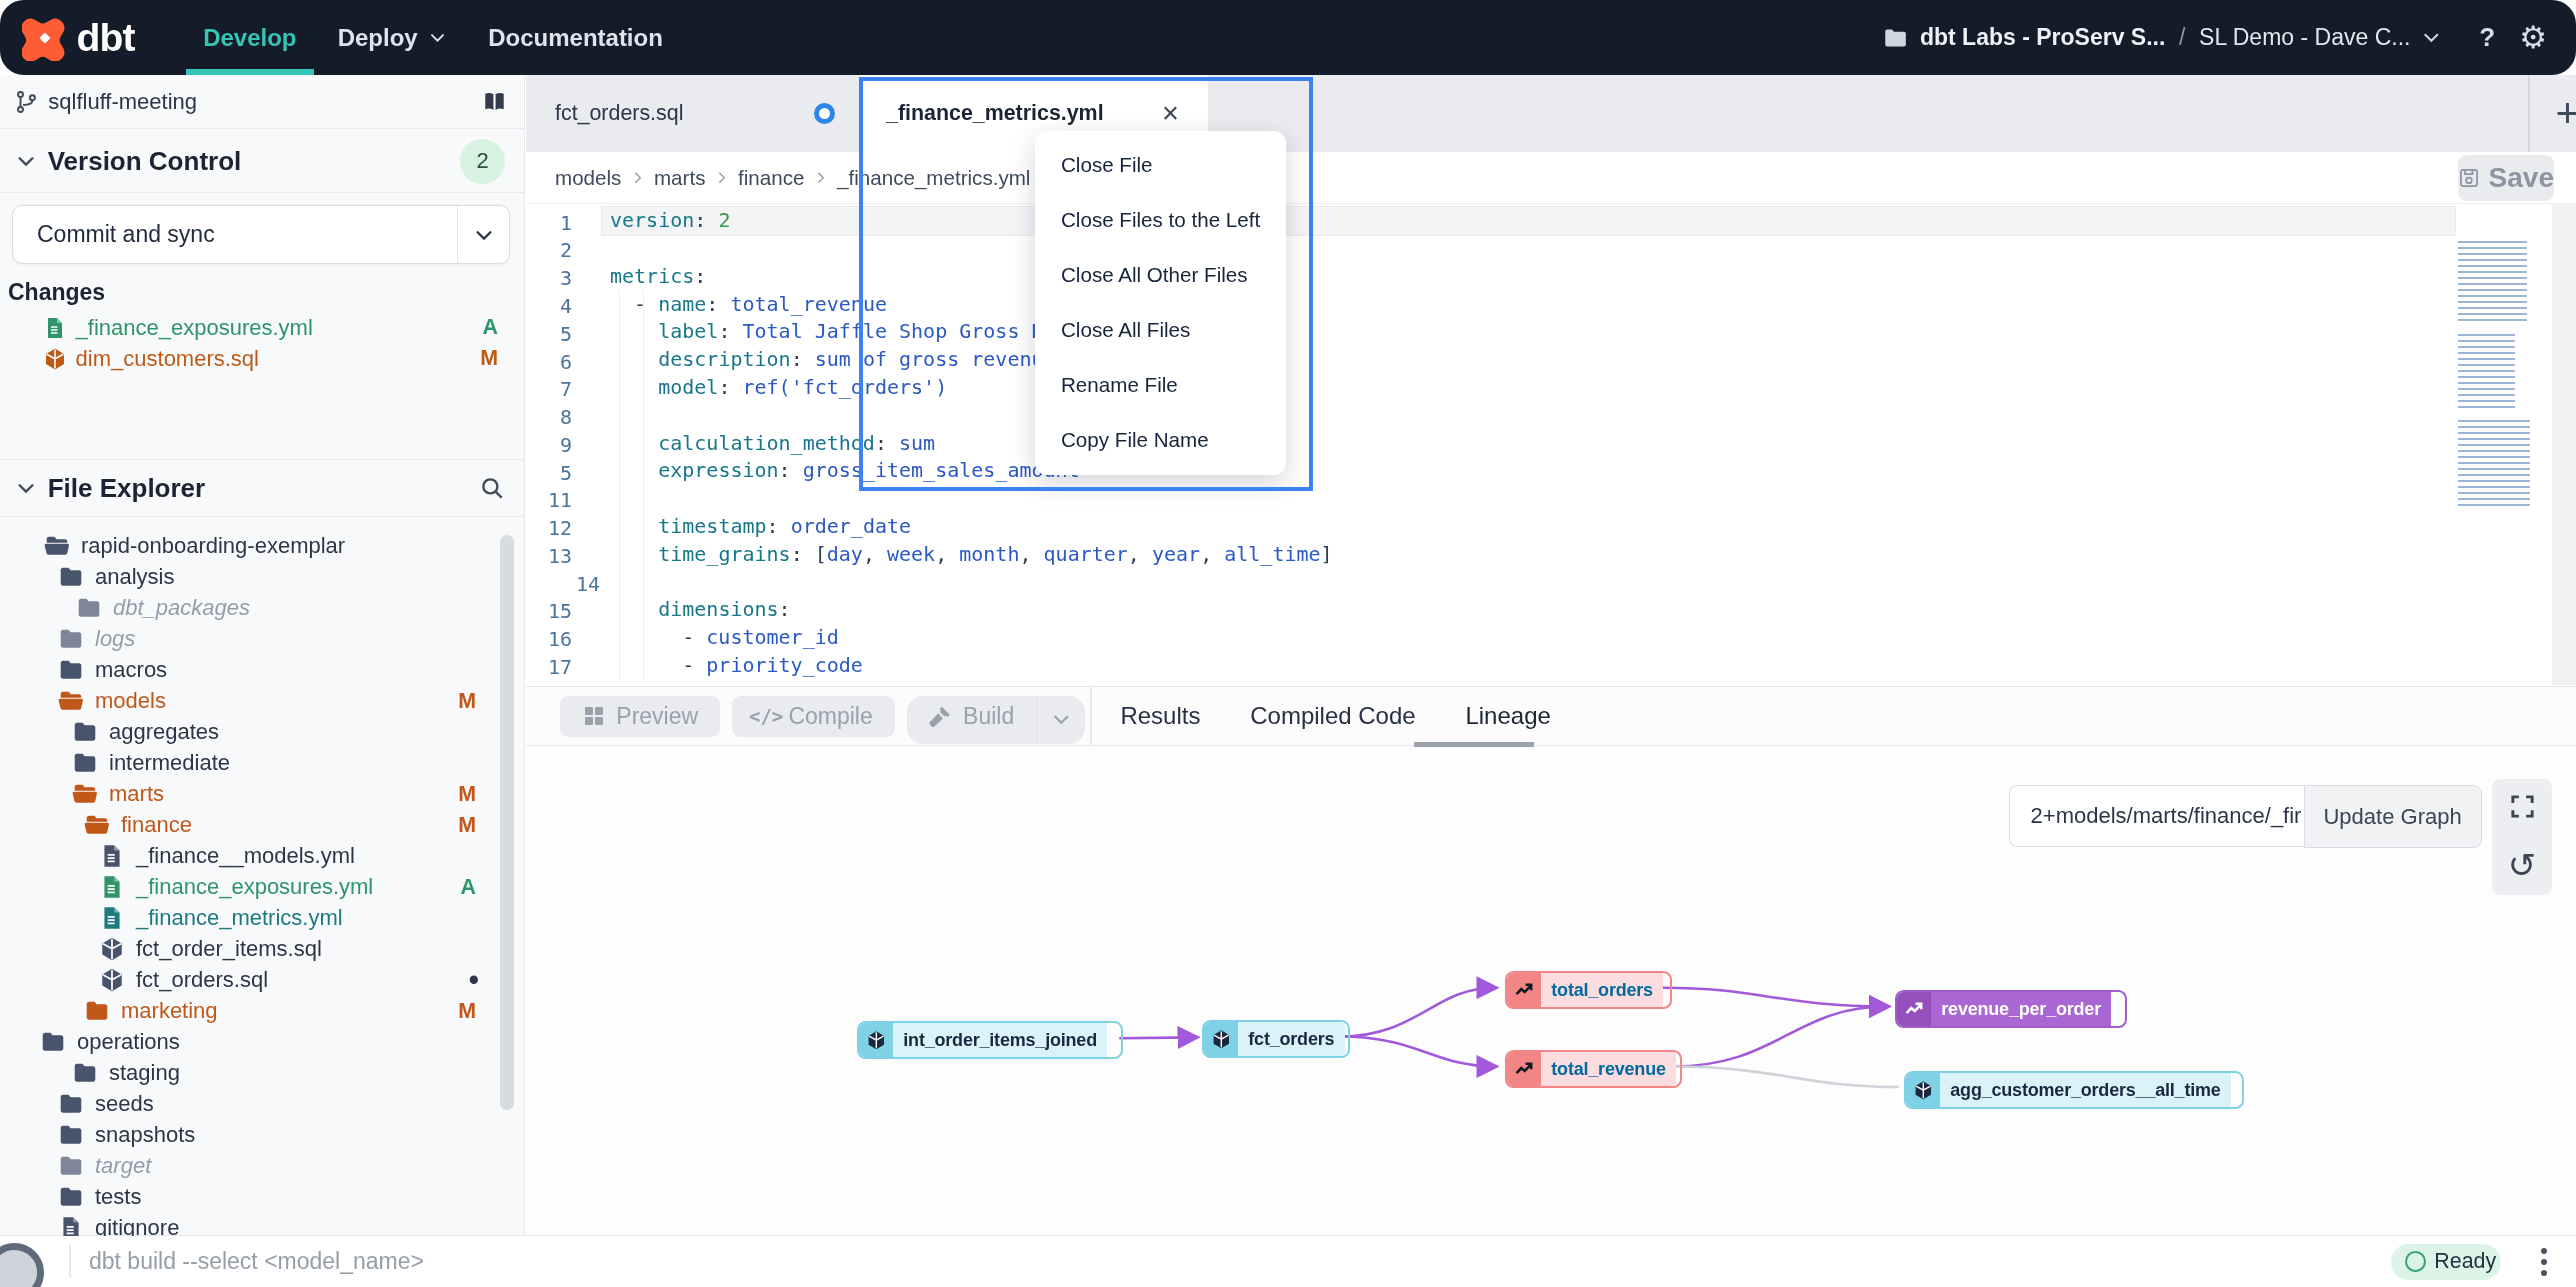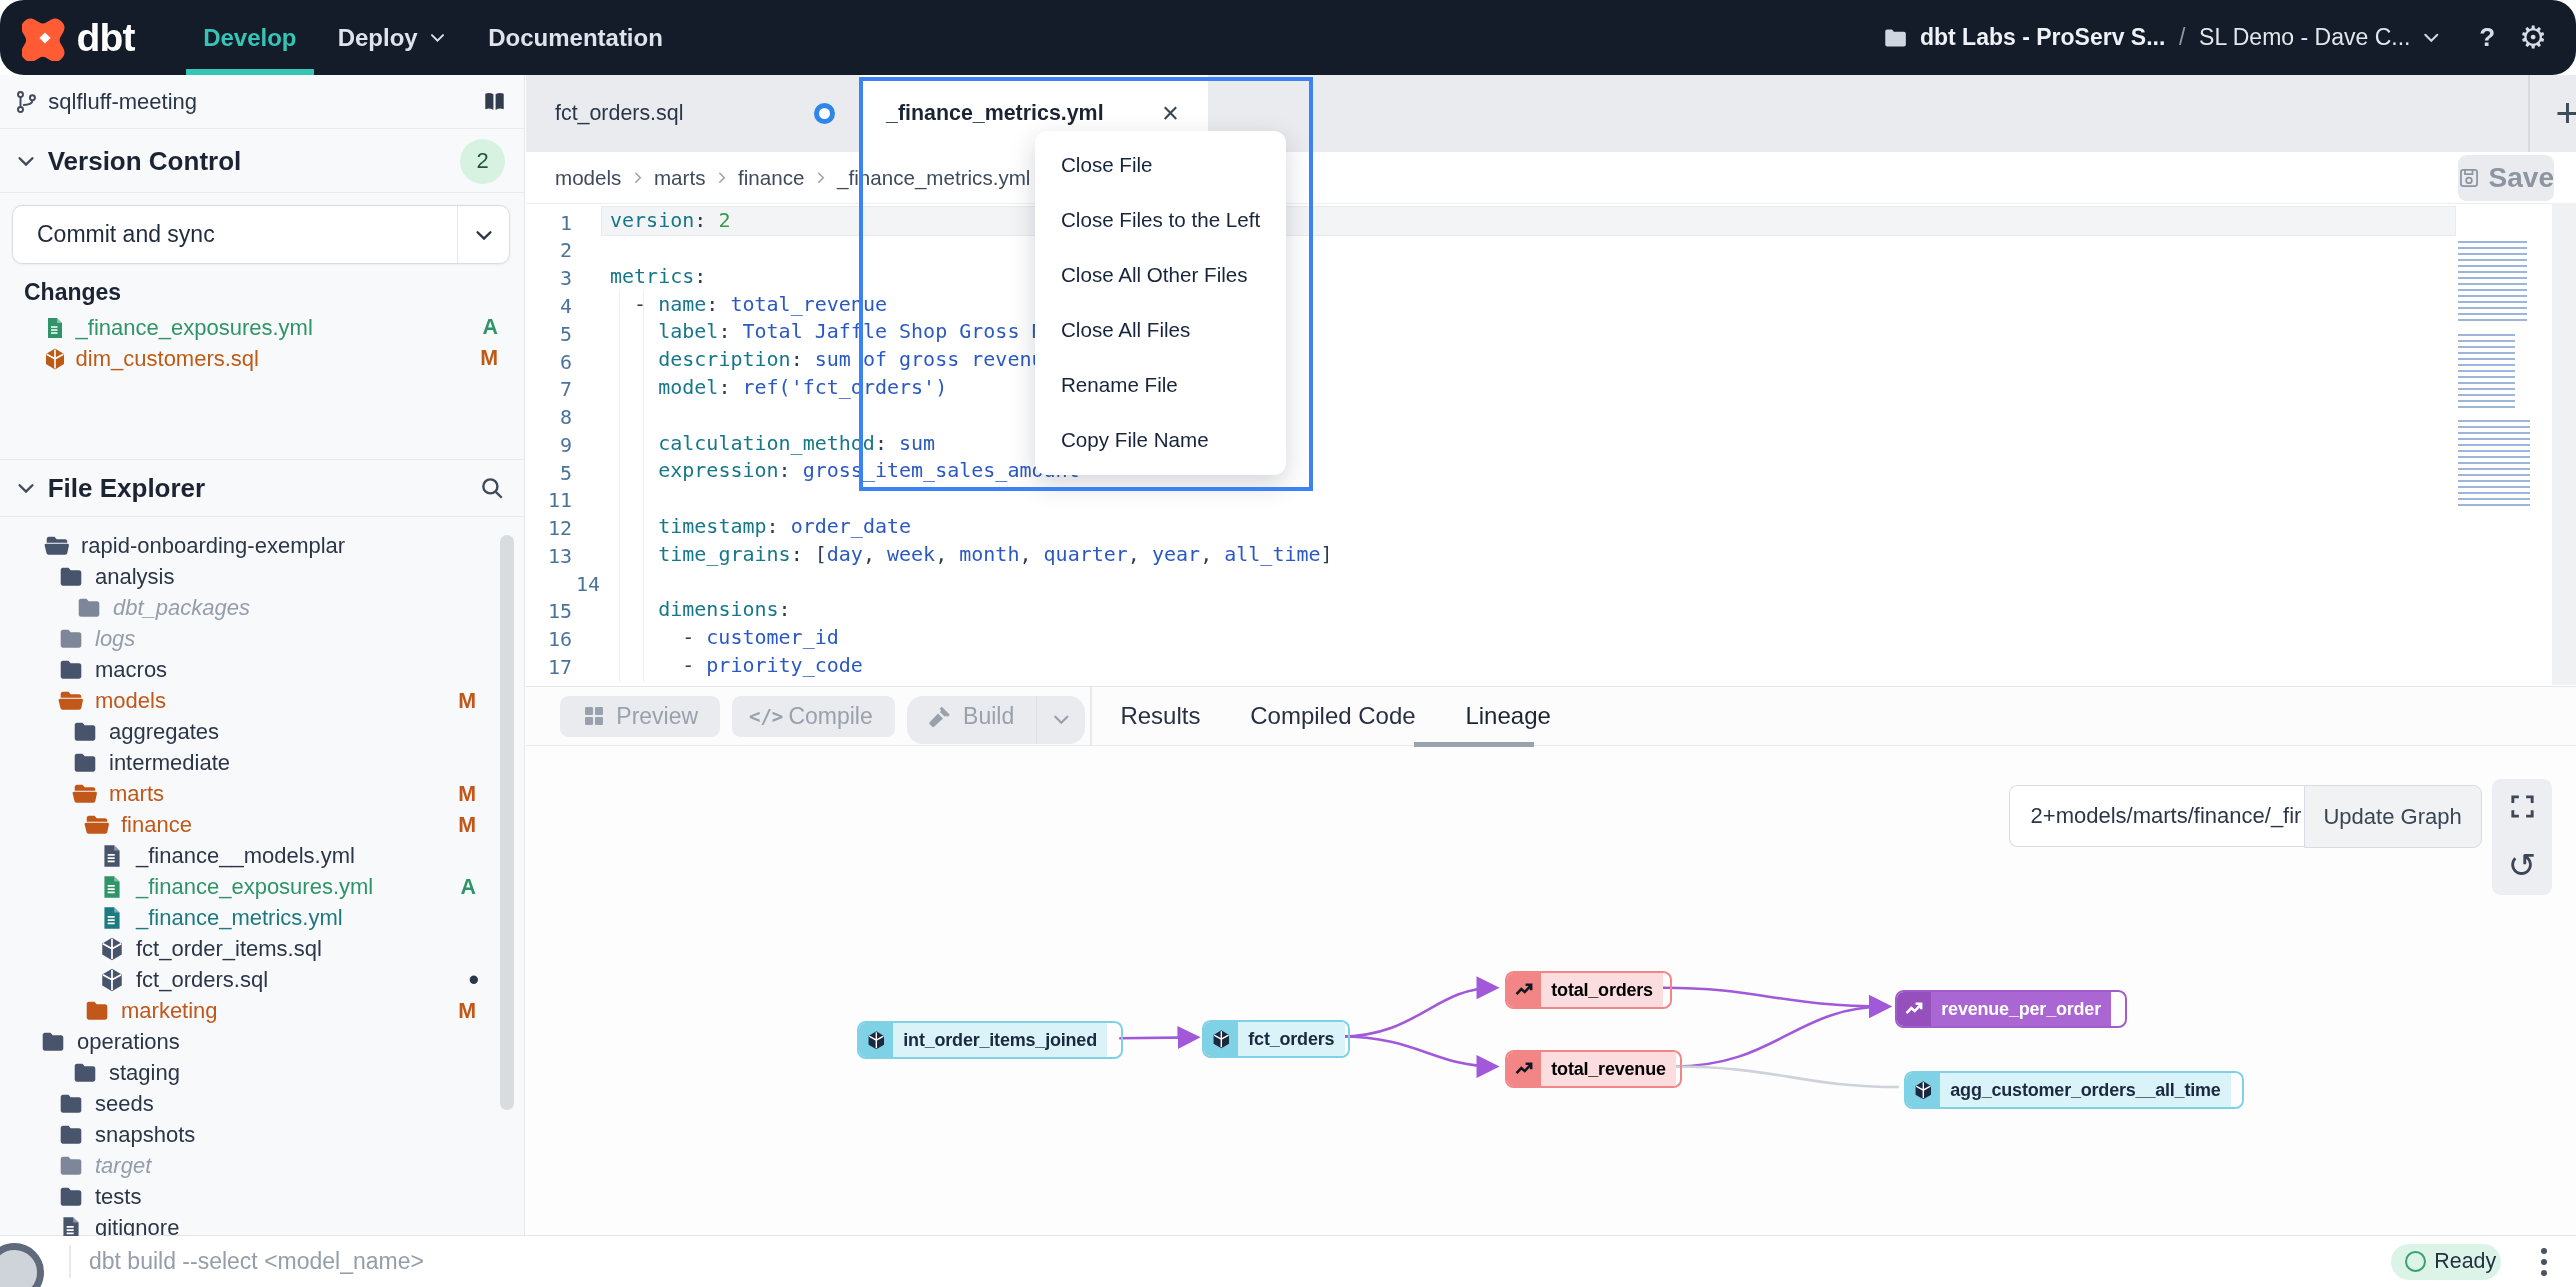--- a/index.html
+++ b/index.html
@@ -42,21 +42,21 @@
   .sec-title{font-size:26px;font-weight:bold;color:#1c2433;margin-left:10.3px;}
   .vc-badge{position:absolute;right:19px;width:45px;height:45px;border-radius:50%;background:#d7f2e0;
             display:flex;align-items:center;justify-content:center;font-size:22px;color:#22543c;}
   .commit-btn{position:absolute;left:12px;right:13.7px;top:130px;height:57px;background:#fff;
               border:1.7px solid #d8dce1;border-radius:10.3px;display:flex;align-items:center;
               box-shadow:0 0.9px 2.6px rgba(20,30,50,.06);cursor:pointer;}
   .commit-label{font-size:23px;color:#1f2a3c;margin-left:24px;}
   .commit-split{position:absolute;right:0;top:0;bottom:0;width:51px;border-left:1.7px solid #e3e6ea;
                 display:flex;align-items:center;justify-content:center;}
   .commit-split .chev{width:22px;height:22px;color:#2b3648;}
-  .changes-label{position:absolute;left:24px;top:204px;font-size:23px;font-weight:bold;color:#1c2433;}
+  .changes-label{position:absolute;left:8px;top:204px;font-size:23px;font-weight:bold;color:#1c2433;}
   .changes-list{position:absolute;left:0;right:0;top:237px;}
   .chg-row{height:31px;display:flex;align-items:center;position:relative;cursor:pointer;}
   .chg-row .ficon{width:24px;height:24px;margin-left:43px;}
   .chg-row .fname{font-size:22px;margin-left:8.6px;}
   .chg-row .fstatus{position:absolute;right:26px;font-size:21.4px;font-weight:bold;}
   .chg-green .ficon,.chg-green .fname,.chg-green .fstatus{color:#2f9467;}
   .chg-orange .ficon,.chg-orange .fname,.chg-orange .fstatus{color:#bd5b16;}
   .fe-header{position:absolute;left:0;right:0;top:384px;height:56px;border-top:1.7px solid #e8eaee;
              border-bottom:1.7px solid #e8eaee;display:flex;align-items:center;}
   .search-icon{width:26px;height:26px;color:#3f4a5a;position:absolute;right:19px;cursor:pointer;}
@@ -159,21 +159,21 @@
          overflow:hidden;z-index:2;cursor:pointer;box-sizing:content-box;}
   .lnode .nicon{width:34px;flex:none;display:flex;align-items:center;justify-content:center;}
   .lnode .nicon svg{width:20.6px;height:20.6px;}
   .lnode .nlabel{display:flex;align-items:center;padding:0 10.3px;font-size:18px;font-weight:600;
                  letter-spacing:-0.2px;white-space:nowrap;}
   .lnode.model{border-color:#7fd2e6;}
   .lnode.model .nicon{background:#7fd2e6;color:#1b2940;}
   .lnode.model .nlabel{background:#daf3f9;color:#1b2940;}
   .lnode.metric{border-color:#f28585;}
   .lnode.metric .nicon{background:#f28585;color:#101820;}
-  .lnode.metric .nlabel{background:#fbdcdf;color:#000000;}
+  .lnode.metric .nlabel{background:#fbdcdf;color:#0369a1;}
   .lnode.metric-derived{border-color:#a05fc8;}
   .lnode.metric-derived .nicon{background:#9550bd;color:#fff;}
   .lnode.metric-derived .nlabel{background:#aa67d3;color:#fff;}
 
   
   .statusbar{position:absolute;left:0;right:0;bottom:0;height:51px;background:#fff;border-top:1.7px solid #e4e6ea;}
   .sb-chev{position:absolute;left:17px;top:10.3px;width:31px;height:31px;color:#3f4a5a;cursor:pointer;}
   .sb-divider{position:absolute;left:69px;top:8.6px;bottom:8.6px;width:1.7px;background:#e7e9ec;}
   .sb-cmd{position:absolute;left:89px;top:0;height:51px;display:flex;align-items:center;
           font-size:23px;color:#959ea8;}

